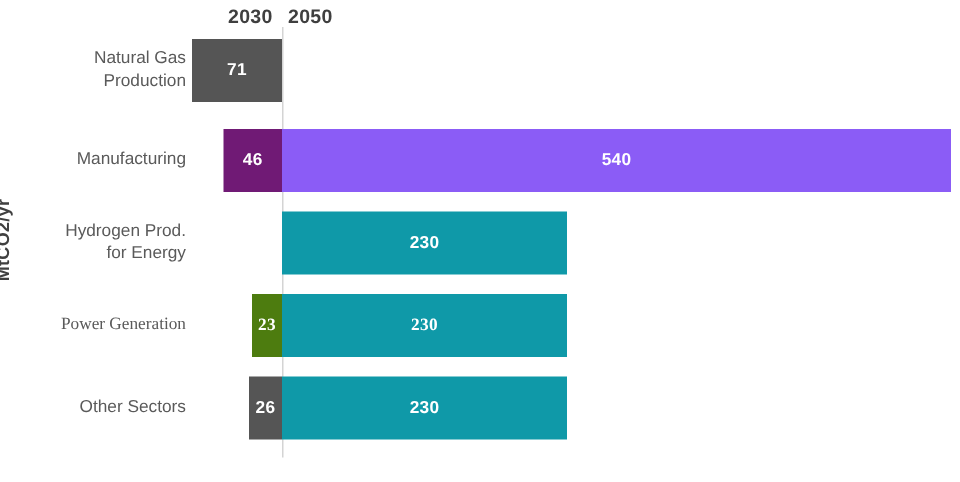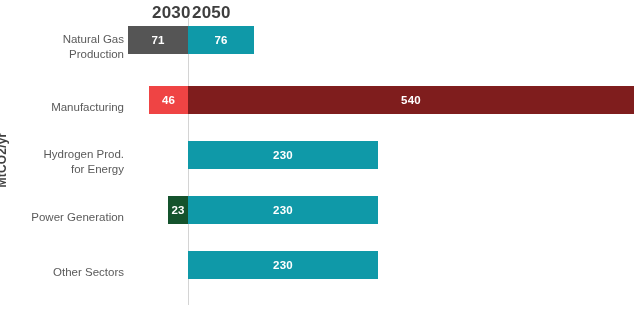--- a/index.html
+++ b/index.html
@@ -26,21 +26,21 @@
     color:#404040;
     letter-spacing:0.2px;
     white-space:nowrap;
   }
   #axis-title-inner{display:inline-block;}
 
   
   .col-header{
     position:absolute;
     top:3px;
-    font-size:17px;
+    font-size:13px;
     font-weight:bold;
     color:#3f3f3f;
     letter-spacing:0.2px;
   }
   #header-2030{left:152px;}
   #header-2050{left:192px;text-align:right;}
 
   
   #divider{
     position:absolute;
@@ -66,21 +66,21 @@
     width:140px;
     text-align:right;
     font-size:11.5px;
     line-height:15px;
     color:#5a5a5a;
     white-space:pre-line;
   }
   .bar{
     position:absolute;
     top:0;
-    height:28px;
+    height:42px;
     box-sizing:border-box;
   }
   .bar-left{
     background:#555555;
     right:452px;           
   }
   .bar-right{
     background:#0f99a8;
     left:188px;
   }
@@ -110,50 +110,50 @@
 
   <div id="divider"></div>
 
   <div id="rows-container">
       <div class="row" style="top: 26px;">
         <div class="row-label">Natural Gas
 Production</div>
         <div class="bar bar-left" style="width: 60px; background: rgb(85, 85, 85);">
           <span class="bar-value">71</span>
         </div>
-        <div class="bar bar-right" style="width: 66px; background: rgb(15, 153, 168);">
-          <span class="bar-value">76</span>
-        </div>
       </div>
       <div class="row" style="top: 86px;">
         <div class="row-label">Manufacturing</div>
-        <div class="bar bar-left" style="width: 39px; background: #ef4444;">
+        <div class="bar bar-left" style="width: 39px; background: #701a75;">
           <span class="bar-value">46</span>
         </div>
-        <div class="bar bar-right" style="width: 446px; background: #7f1d1d;">
+        <div class="bar bar-right" style="width: 446px; background: #8b5cf6;">
           <span class="bar-value">540</span>
         </div>
       </div>
       <div class="row" style="top: 141px;">
         <div class="row-label">Hydrogen Prod.
 for Energy</div>
         <div class="bar bar-right" style="width: 190px; background: rgb(15, 153, 168);">
           <span class="bar-value">230</span>
         </div>
       </div>
-      <div class="row" style="top: 196px;">
+      <div class="row" style="top: 196px; font-family: Liberation Serif, serif;">
         <div class="row-label">Power Generation</div>
-        <div class="bar bar-left" style="width: 20px; background: #14532d;">
+        <div class="bar bar-left" style="width: 20px; background: #4d7c0f;">
           <span class="bar-value">23</span>
         </div>
         <div class="bar bar-right" style="width: 190px; background: rgb(15, 153, 168);">
           <span class="bar-value">230</span>
         </div>
       </div>
       <div class="row" style="top: 251px;">
         <div class="row-label">Other Sectors</div>
+        <div class="bar bar-left" style="width: 22px; background: rgb(85, 85, 85);">
+          <span class="bar-value">26</span>
+        </div>
         <div class="bar bar-right" style="width: 190px; background: rgb(15, 153, 168);">
           <span class="bar-value">230</span>
         </div>
       </div>
     </div>
 
 </div>
 
 </body></html>

